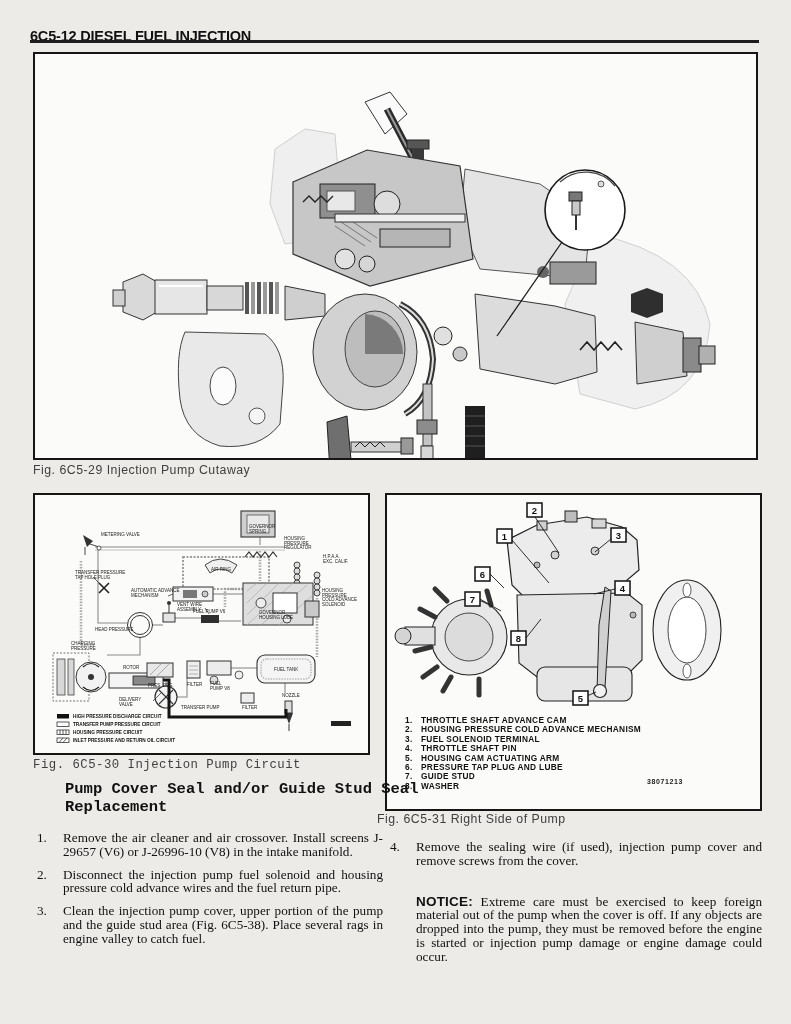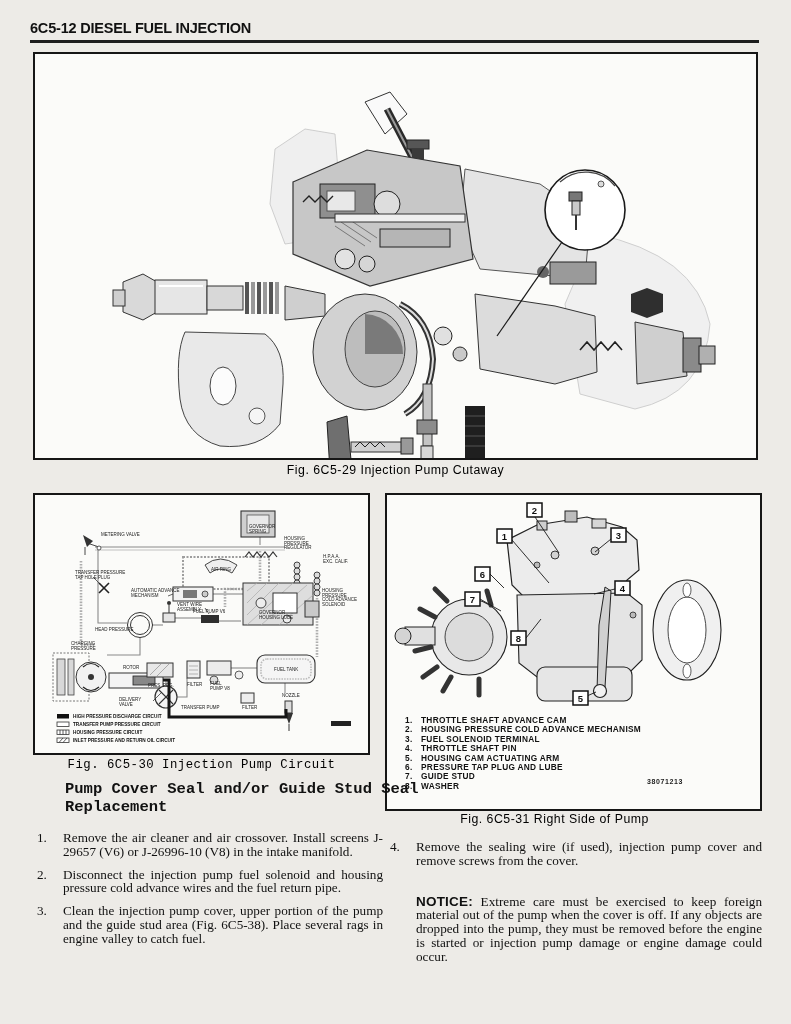--- a/index.html
+++ b/index.html
@@ -1,23 +1,23 @@
 <!DOCTYPE html>
 <html><head>
 <meta charset="utf-8">
 <style>
   html,body{margin:0;padding:0;}
   .page{position:relative;width:791px;height:1024px;background:#edebe7;overflow:hidden;
         font-family:"Liberation Serif",serif;color:#141414;}
-  .hdr{position:absolute;left:30px;top:20px;font-family:"Liberation Sans",sans-serif;
+  .hdr{position:absolute;left:30px;top:28px;font-family:"Liberation Sans",sans-serif;
        font-weight:bold;font-size:14.5px;letter-spacing:-0.2px;color:#111;}
   .hdr-rule{position:absolute;left:30px;top:40px;width:729px;height:2.5px;background:#1d1d1d;}
   .figbox{position:absolute;background:#fbfbf9;border:2.2px solid #161616;}
   .caption{position:absolute;font-family:"Liberation Sans",sans-serif;font-size:12.3px;
-           letter-spacing:0.5px;color:#000000;text-align:center;}
+           letter-spacing:0.5px;color:#404040;}
   .sec-head{position:absolute;left:33px;top:780px;width:362px;
             font-family:Liberation Mono, monospace;font-weight:bold;font-size:15.5px;
             line-height:18px;color:#111;margin-left:32px;}
   .col{position:absolute;font-size:13.2px;line-height:13.8px;text-align:justify;color:#101010;}
   .step{position:relative;margin-bottom:9px;padding-left:28px;}
   .step-num{position:absolute;left:2px;top:0;}
   .notice{margin-top:27px;padding-left:28px;text-align:justify;}
   .notice b{font-family:"Liberation Sans",sans-serif;font-size:13.5px;letter-spacing:.2px;}
   .parts{position:absolute;left:18px;top:221px;font-family:"Liberation Sans",sans-serif;
          font-weight:bold;font-size:8.3px;line-height:9.4px;letter-spacing:.3px;color:#111;}
@@ -360,21 +360,21 @@
           <span class="part-num">7.</span>
           <span>GUIDE STUD</span>
         </div>
       <div class="part-row">
           <span class="part-num">8.</span>
           <span>WASHER</span>
         </div>
     </div>
     <div class="part-code">38071213</div>
   </div>
-  <div class="caption" style="left:366px;top:812px;width:377px;">Fig. 6C5-31 Right Side of Pump</div>
+  <div class="caption" style="left:377px;top:812px;width:377px;">Fig. 6C5-31 Right Side of Pump</div>
 
   <div class="sec-head">Pump Cover Seal and/or Guide Stud Seal Replacement</div>
 
   <div class="col" style="left:35px;top:831px;width:348px;">
     <div class="step">
       <span class="step-num">1.</span>
       <span>Remove the air cleaner and air crossover. Install screens J-29657 (V6) or J-26996-10 (V8) in the intake manifold.</span>
     </div>
     <div class="step">
       <span class="step-num">2.</span>

